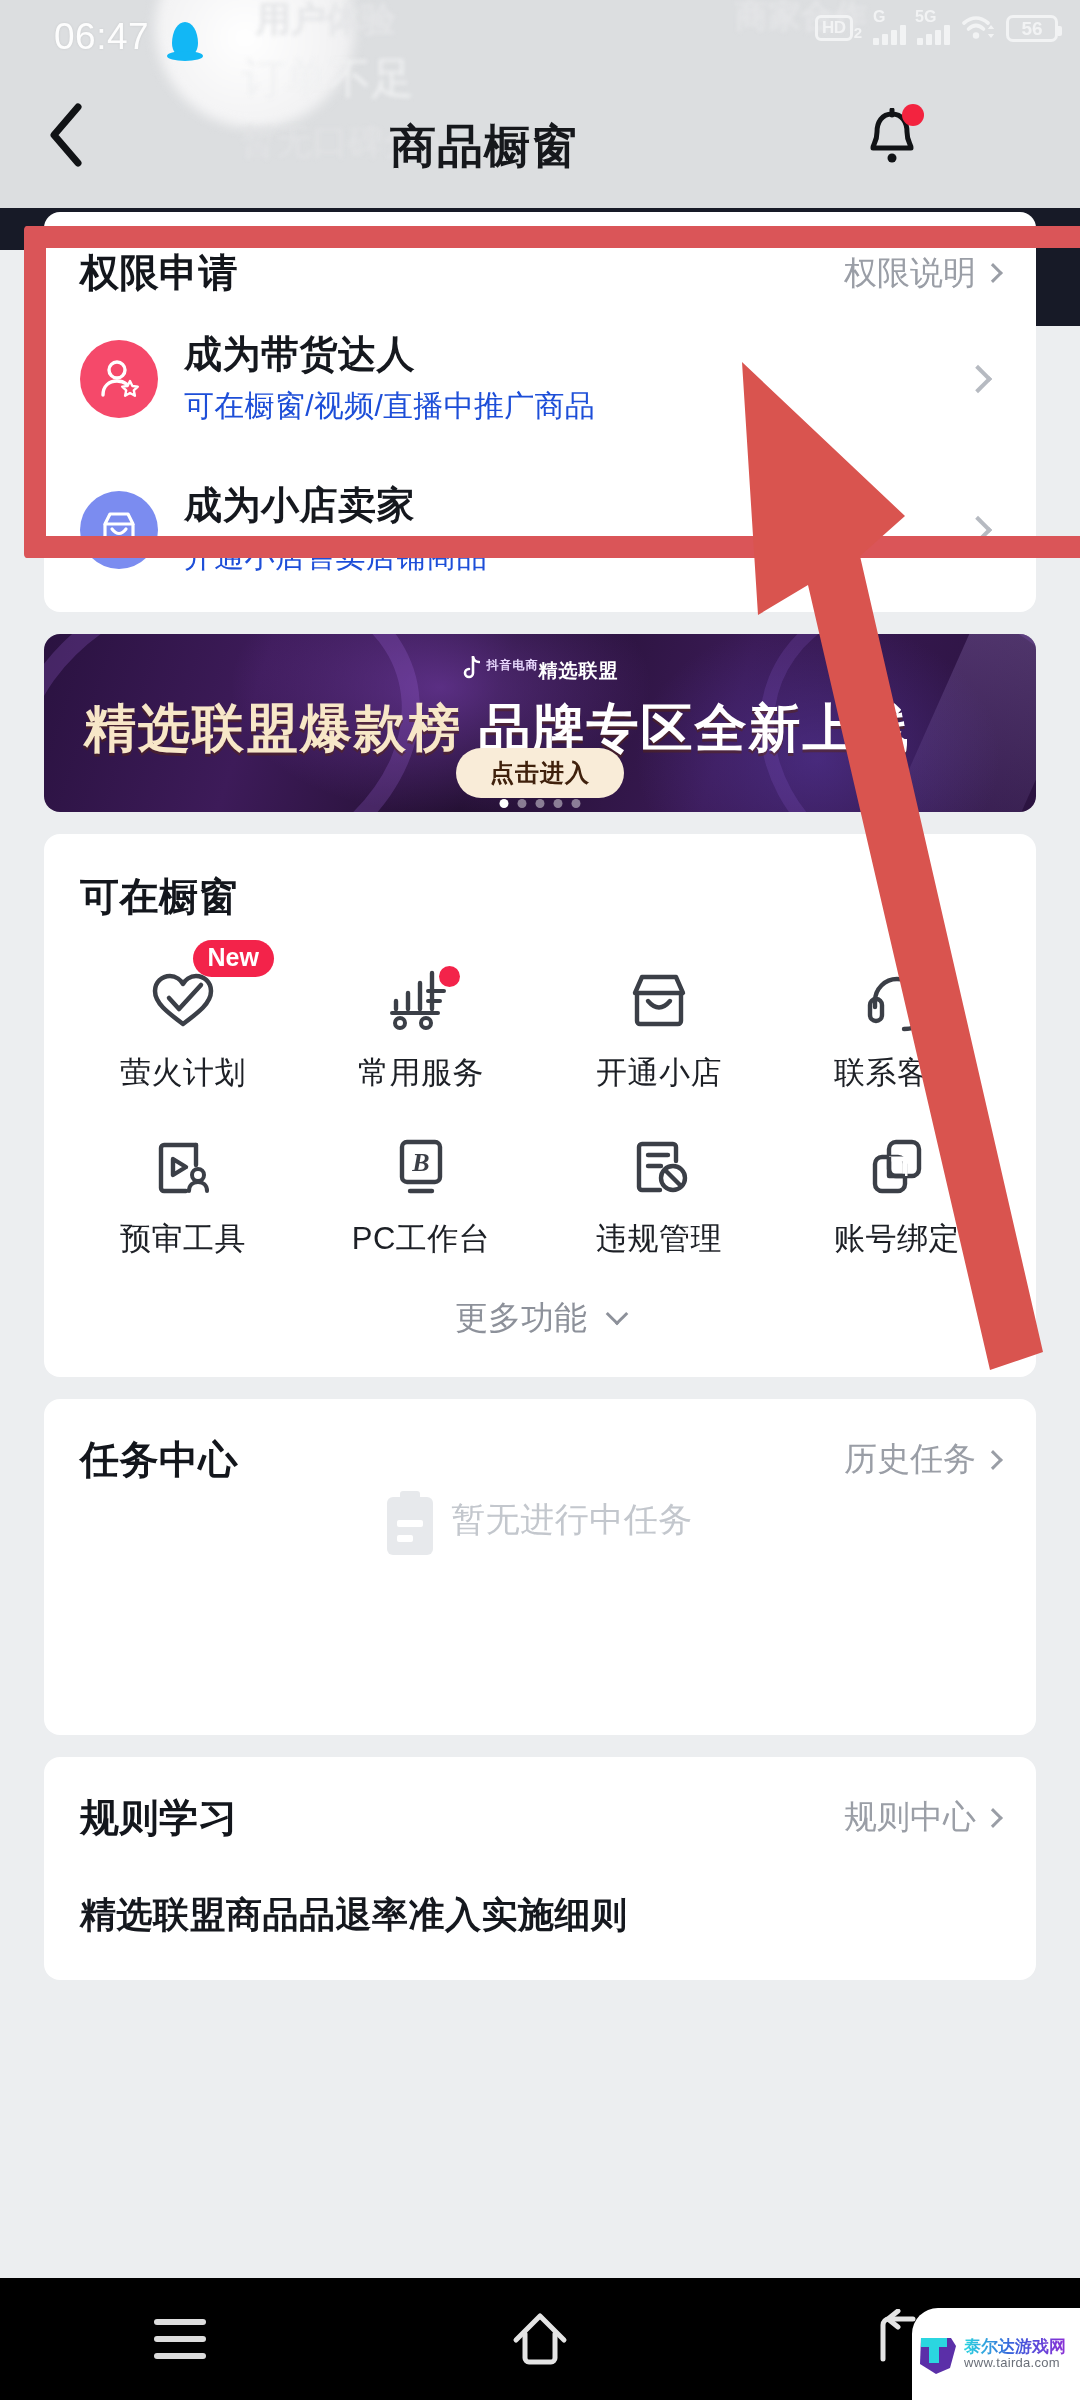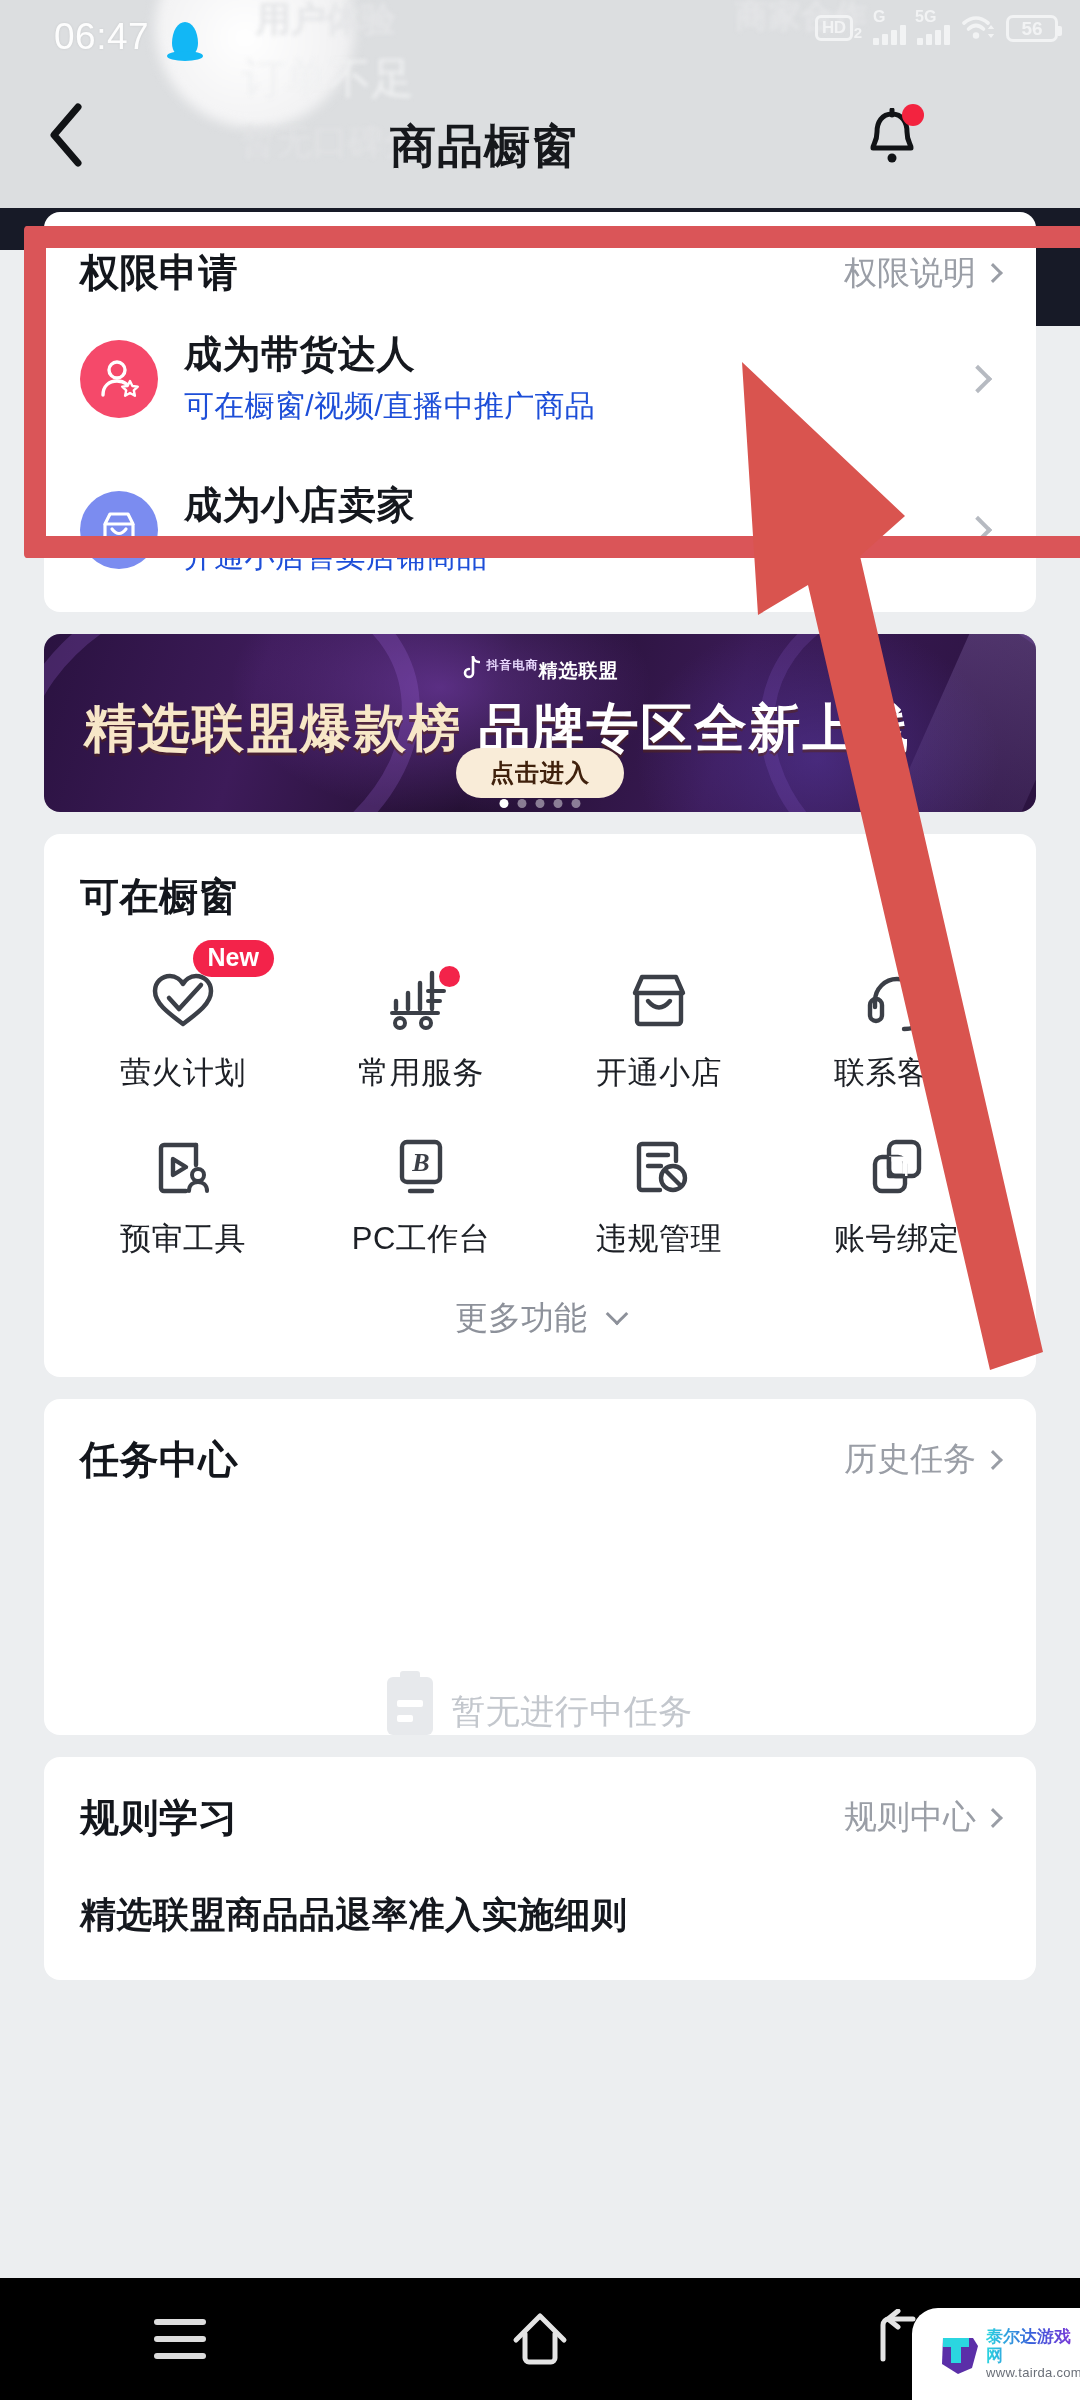--- a/index.html
+++ b/index.html
@@ -225,21 +225,21 @@
   }
   .more-row {
     display: flex; align-items: center; justify-content: center; gap: 22px;
     padding: 22px 0 36px; font-size: 33px; color: #8d919a;
   }
   .chev-dn { width: 16px; height: 16px; border-right: 3px solid #8d919a; border-bottom: 3px solid #8d919a;
     transform: rotate(45deg); margin-top:-8px;}
 
   
   .task-body {
-    height: 238px; display: flex; align-items: flex-end; justify-content: center; gap: 18px;
+    height: 238px; display: flex; align-items: flex-start; justify-content: center; gap: 18px;
   }
   .clipboard {
     width: 46px; height: 58px; background: #e7e9ec; border-radius: 6px; position: relative;
   }
   .clipboard::before{
     content:""; position:absolute; left:13px; top:-6px; width:20px; height:11px;
     background:#e7e9ec; border-radius:3px;
   }
   .clipboard i { position:absolute; left:10px; background:#fff; border-radius:2px; }
   .clipboard i:nth-child(1){ top:23px; width:26px; height:7px;}
@@ -265,21 +265,21 @@
     background: #000; z-index: 30;
     display: flex; align-items: center; justify-content: space-around;
   }
   .nav-btn { width: 120px; height: 100px; display:flex; align-items:center; justify-content:center;}
   .hamburger { width: 52px; height: 40px; display:flex; flex-direction:column; justify-content:space-between;}
   .hamburger i { height: 6px; background: #dcdcdc; border-radius: 3px; }
 
   .watermark {
     position: absolute; right: 0px; bottom: 0px; width: 168px; height: 92px;
     background: #fff; border-top-left-radius: 26px; z-index: 31;
-    display: flex; align-items: center; gap: 6px; padding-left: 28px;
+    display: flex; align-items: center; gap: 6px; padding-left: 6px;
   }
   .wm-logo { width: 40px; height: 44px; position: relative; flex:0 0 40px;}
   .wm-txt { display:flex; flex-direction:column; line-height:1.1;}
   .wm-cn { font-size: 17px; font-weight: 800;
     background: linear-gradient(90deg,#2bd6e0,#3b5bdb,#8b2fd6);
     -webkit-background-clip: text; background-clip: text; color: transparent; }
   .wm-url { font-size: 13px; color: #6a6f78; letter-spacing:.3px;}
 </style>
 </head>
 <body>

